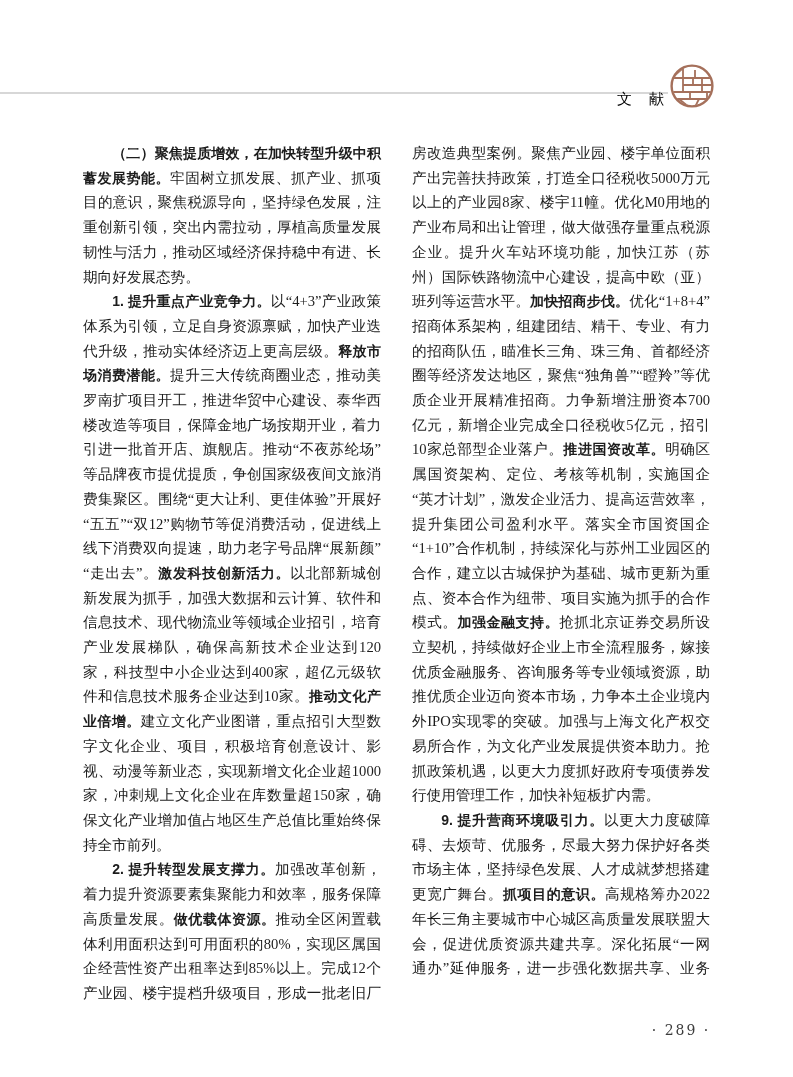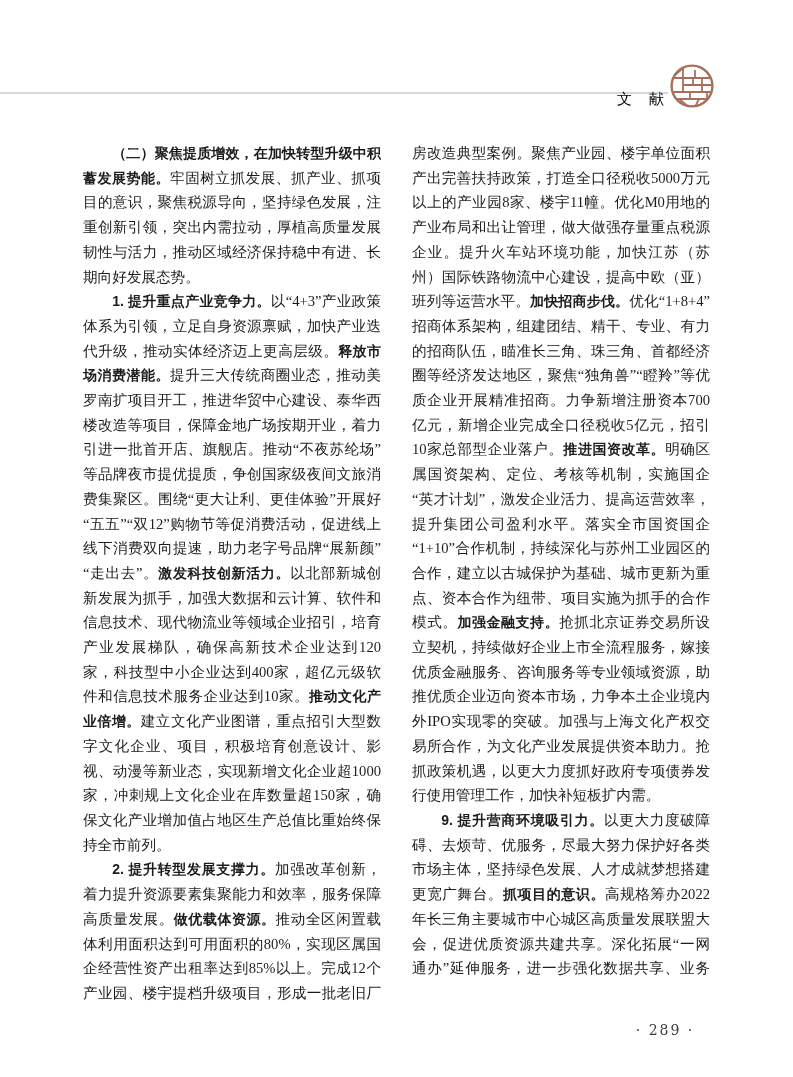--- a/index.html
+++ b/index.html
@@ -41,21 +41,21 @@
   .article p{margin:0;padding:0;text-indent:2em;}
   .article p.noindent{text-indent:0;}
   .article b{
     font-family:"Liberation Sans","DejaVu Sans",sans-serif;
     font-weight:600;
     font-size:14px;
   }
 
   
   .folio{
-    position:absolute;top:1022px;left:620px;width:90px;
+    position:absolute;top:1022px;left:636px;width:90px;
     text-align:center;font-size:14px;color:#3c3c3c;letter-spacing:2px;
     font-family:"DejaVu Serif","Liberation Serif",serif;
   }
 </style>
 </head>
 <body>
 
 <div class="page">
 
   <div class="header-rule"></div>

